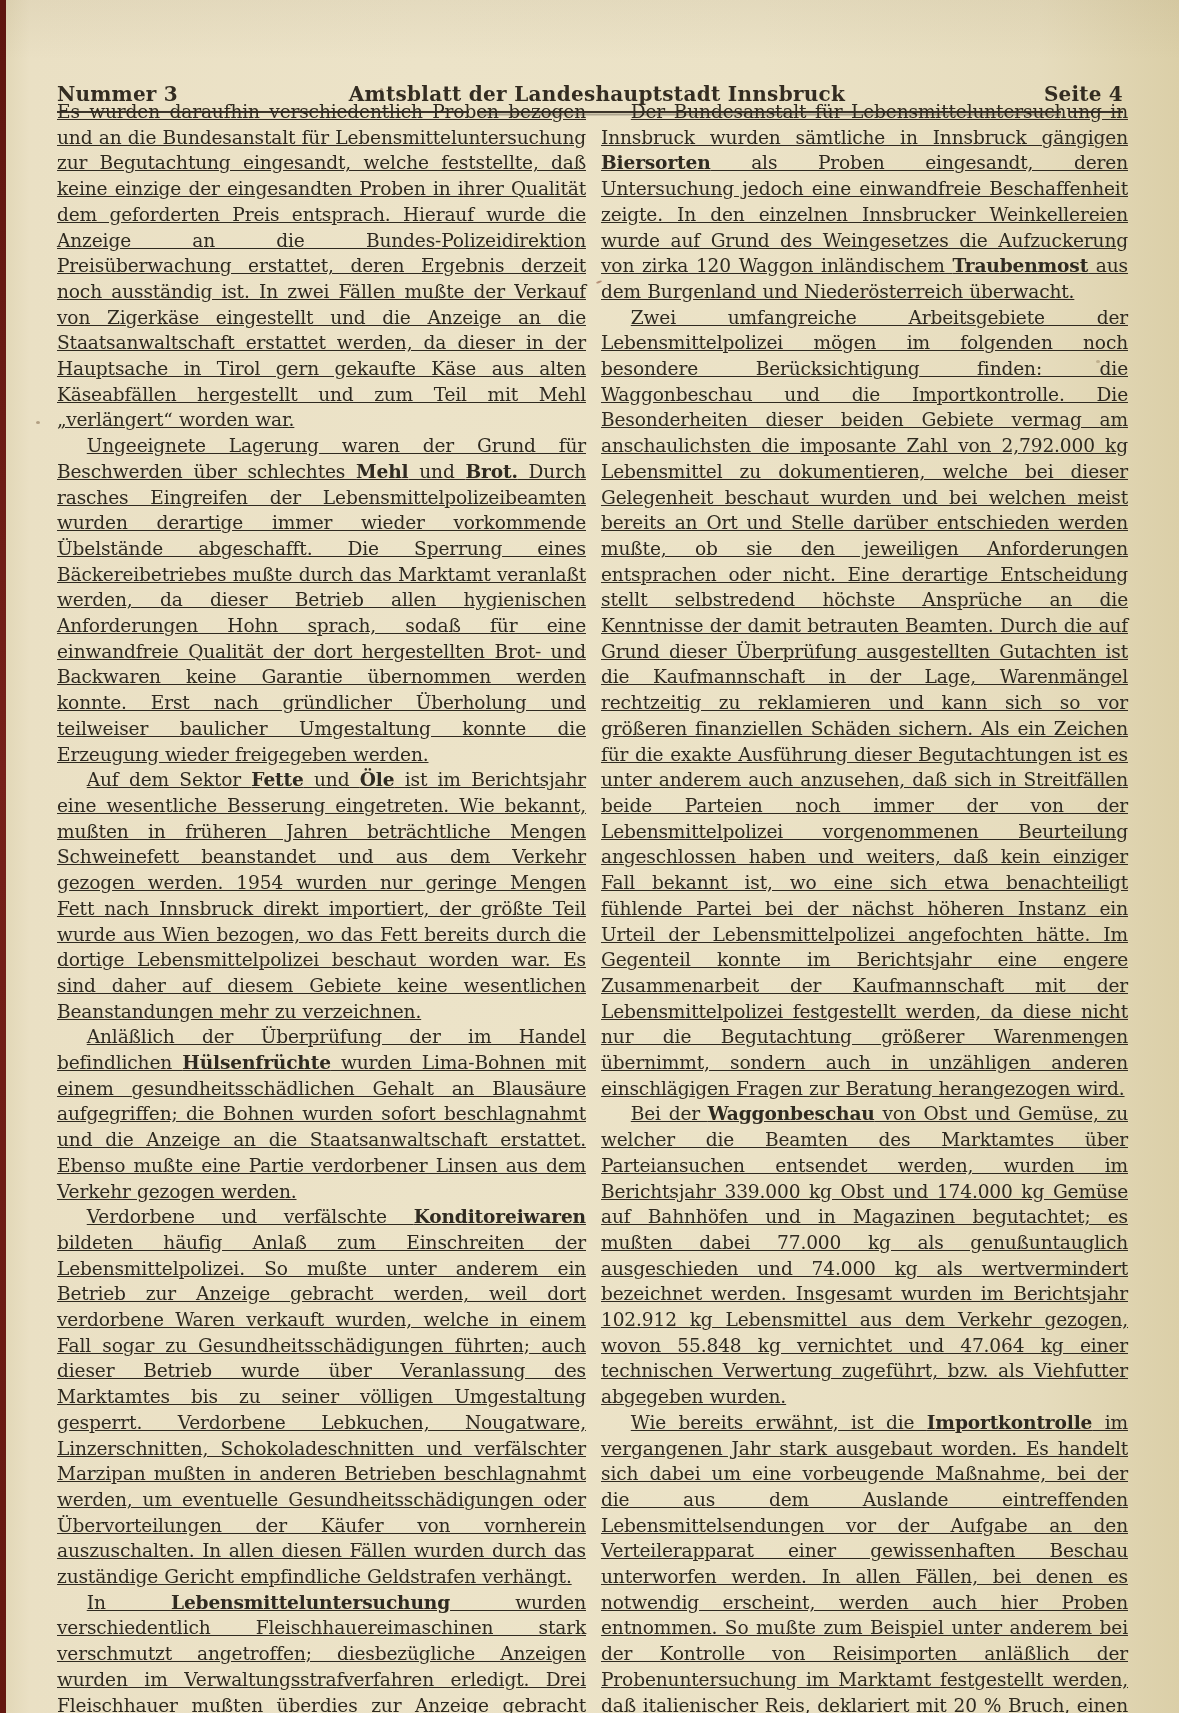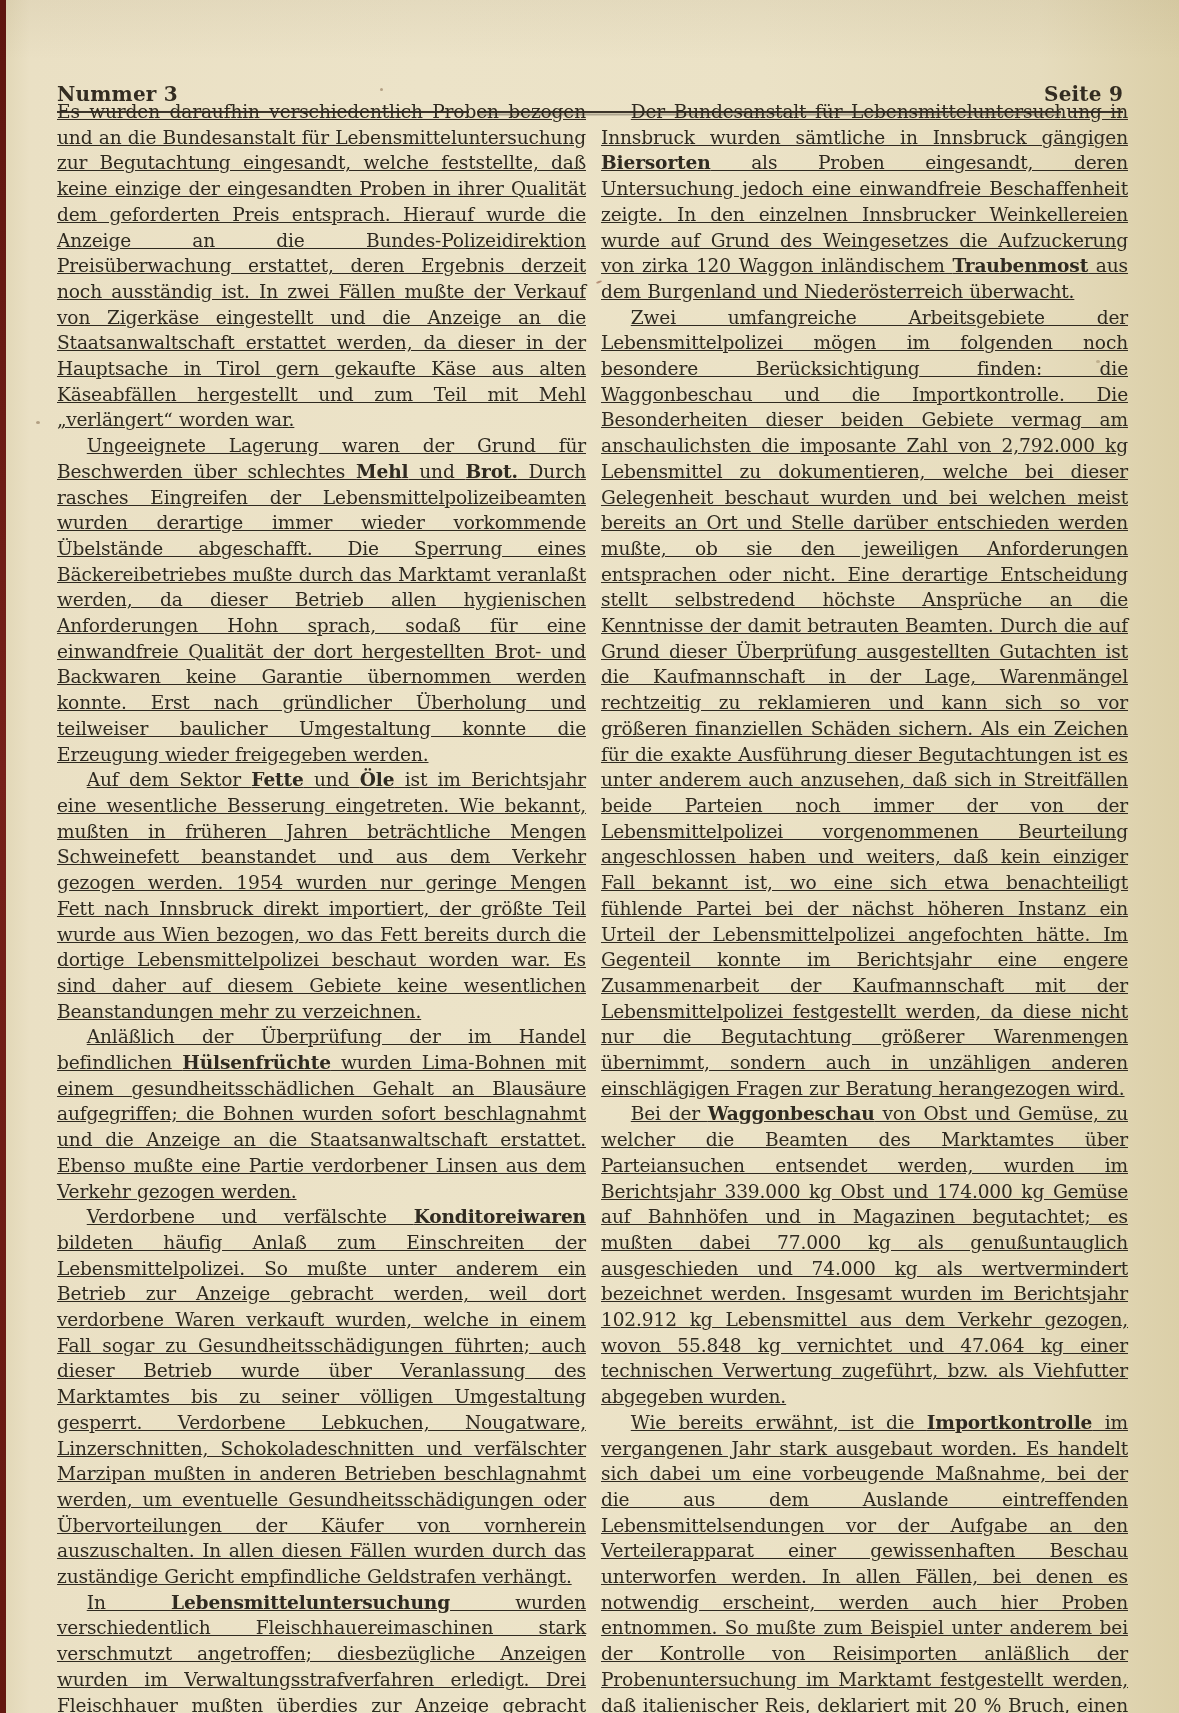--- a/index.html
+++ b/index.html
@@ -102,21 +102,22 @@
   .speck.s4 { left: 1096px; top: 360px; width: 4px; height: 3px; background: rgba(110,80,50,0.3); }
 </style>
 </head>
 <body>
 
 <div class="page">
   <div class="spine"></div>
 
   <header class="header">
     <span class="h-left">Nummer 3</span>
-    <span class="h-right">Seite 9</span>
+    <span class="h-center">Amtsblatt der Landeshauptstadt Innsbruck</span>
+    <span class="h-right">Seite 4</span>
   </header>
 
   <div class="rule">
     <span class="rule-seg seg1"></span>
     <span class="rule-seg seg2"></span>
     <span class="rule-seg seg3"></span>
   </div>
 
   <main class="columns">
     <section class="col col-left">

